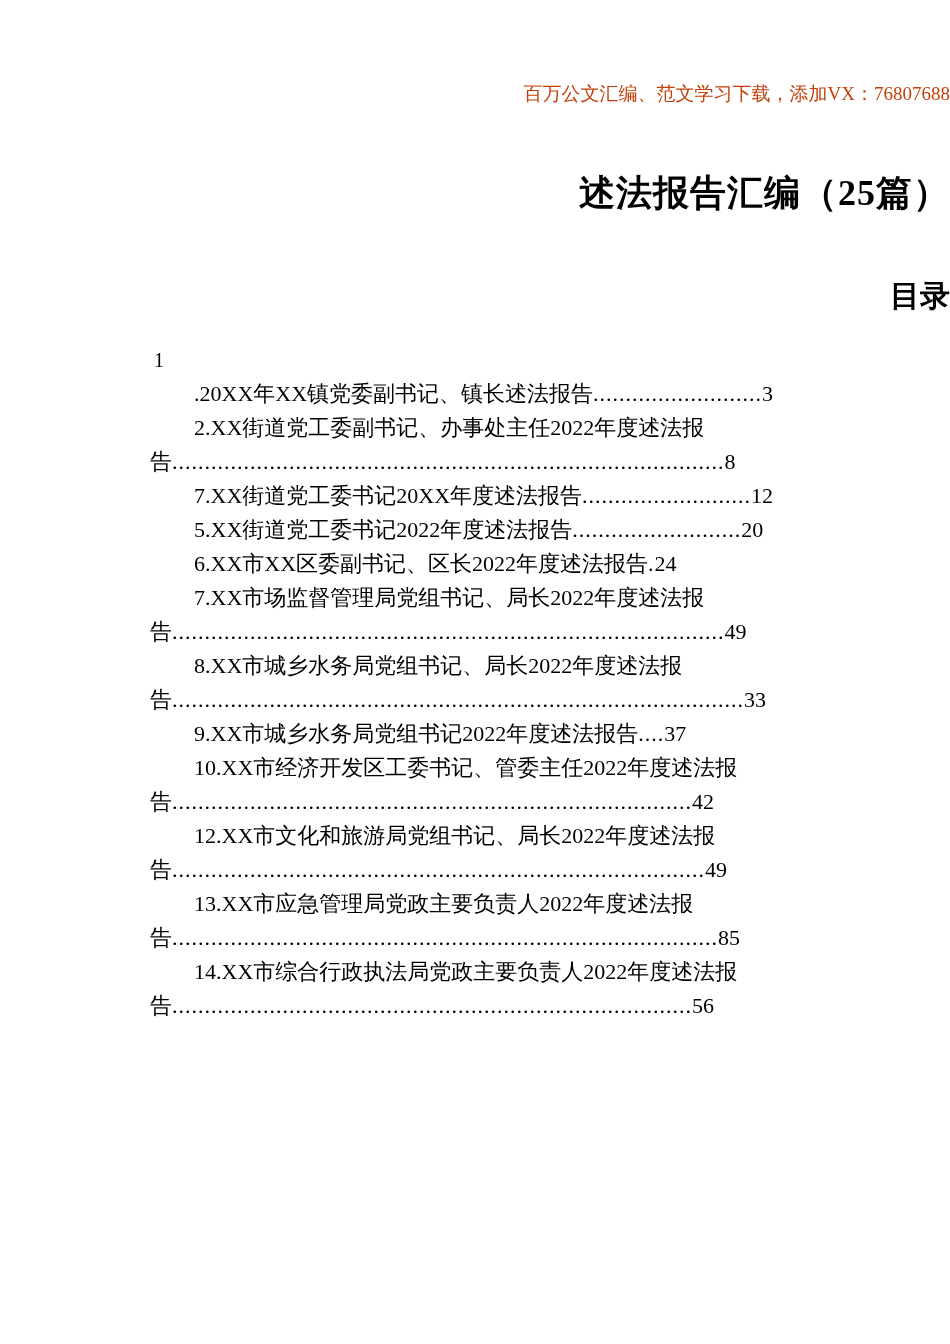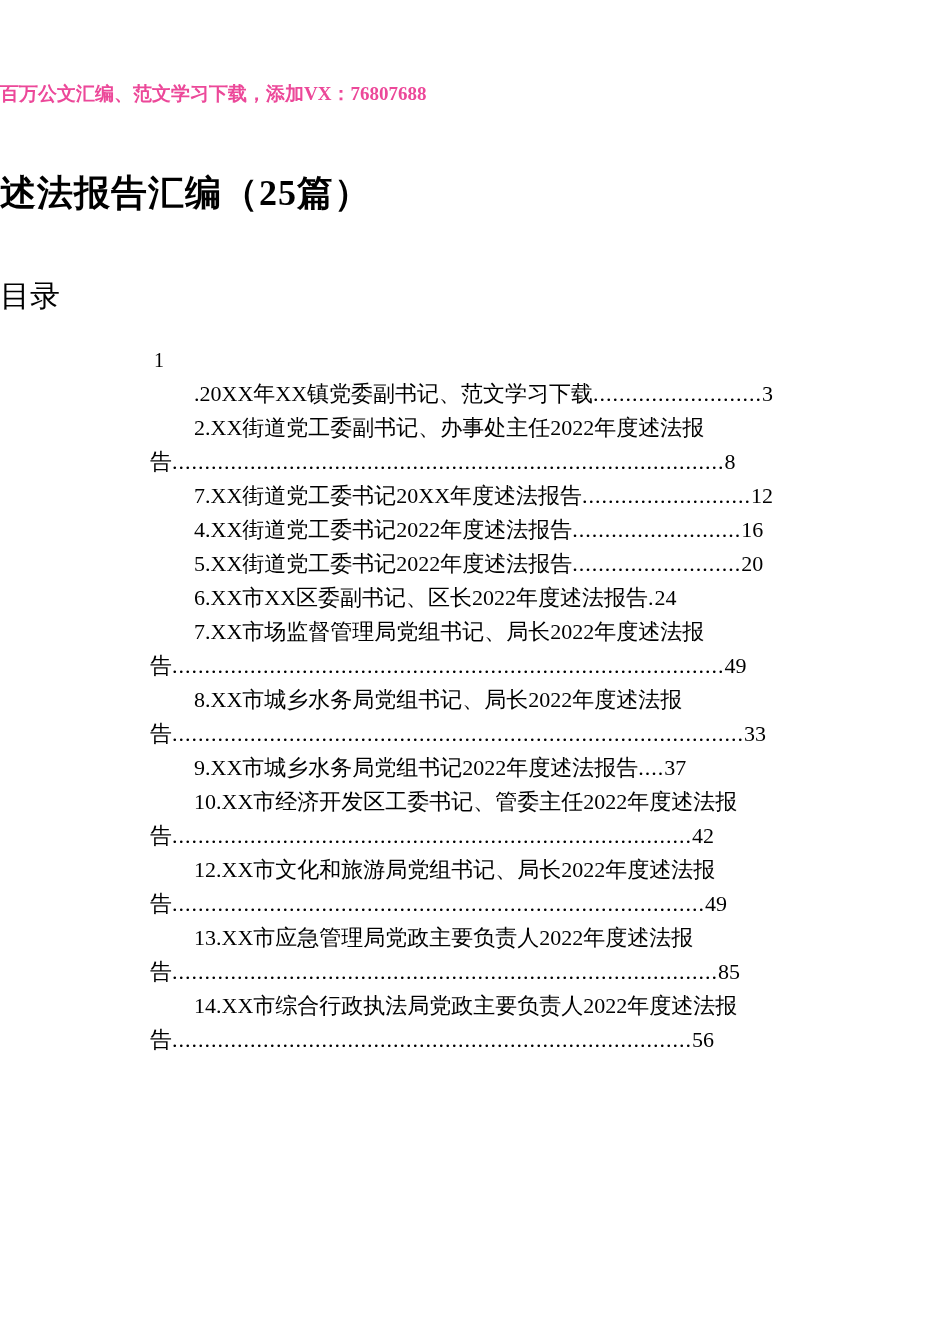--- a/index.html
+++ b/index.html
@@ -13,38 +13,39 @@
     height: 1344px;
     margin: 0 auto;
     background: #ffffff;
     font-family: "Liberation Serif", "DejaVu Serif", serif;
     color: #000000;
     overflow: hidden;
     box-sizing: border-box;
   }
   .notice {
     margin-top: 82px;
-    text-align: left;
+    text-align: right;
     font-size: 19px;
     line-height: 1.3;
-    color: #ec4899;
-    font-weight: 700;
+    color: #c2410c;
+    font-weight: 400;
   }
   .doc-title {
     margin-top: 62px;
-    text-align: left;
+    text-align: right;
     font-size: 36px;
     font-weight: 700;
     letter-spacing: 1px;
   }
   .toc-heading {
     margin-top: 58px;
-    text-align: left;
+    text-align: right;
     font-size: 30px;
-    font-weight: 400;
+    font-weight: 700;
+    margin-left: 32px;
   }
   .toc-wrap {
     margin-top: 28px;
     padding: 0 150px;
   }
   .stray-number {
     font-size: 20px;
     line-height: 30px;
     margin: 0 0 2px 4px;
   }
@@ -68,24 +69,23 @@
   <div class="notice">百万公文汇编、范文学习下载，添加VX：76807688</div>
 
   <h1 class="doc-title">述法报告汇编（25篇）</h1>
 
   <h2 class="toc-heading">目录</h2>
 
   <div class="toc-wrap">
     <div class="stray-number">1</div>
 
     <div id="toc-list">
-        <p class="toc-entry"><span class="label">.20XX年XX镇党委副书记、范文学习下载</span><span class="leader">..........................</span><span class="page-num">3</span></p>
+        <p class="toc-entry"><span class="label">.20XX年XX镇党委副书记、镇长述法报告</span><span class="leader">..........................</span><span class="page-num">3</span></p>
         <p class="toc-entry"><span class="label">2.XX街道党工委副书记、办事处主任2022年度述法报告</span><span class="leader">.....................................................................................</span><span class="page-num">8</span></p>
         <p class="toc-entry"><span class="label">7.XX街道党工委书记20XX年度述法报告</span><span class="leader">..........................</span><span class="page-num">12</span></p>
-        <p class="toc-entry"><span class="label">4.XX街道党工委书记2022年度述法报告</span><span class="leader">..........................</span><span class="page-num">16</span></p>
         <p class="toc-entry"><span class="label">5.XX街道党工委书记2022年度述法报告</span><span class="leader">..........................</span><span class="page-num">20</span></p>
         <p class="toc-entry"><span class="label">6.XX市XX区委副书记、区长2022年度述法报告</span><span class="leader">.</span><span class="page-num">24</span></p>
         <p class="toc-entry"><span class="label">7.XX市场监督管理局党组书记、局长2022年度述法报告</span><span class="leader">.....................................................................................</span><span class="page-num">49</span></p>
         <p class="toc-entry"><span class="label">8.XX市城乡水务局党组书记、局长2022年度述法报告</span><span class="leader">........................................................................................</span><span class="page-num">33</span></p>
         <p class="toc-entry"><span class="label">9.XX市城乡水务局党组书记2022年度述法报告</span><span class="leader">....</span><span class="page-num">37</span></p>
         <p class="toc-entry"><span class="label">10.XX市经济开发区工委书记、管委主任2022年度述法报告</span><span class="leader">................................................................................</span><span class="page-num">42</span></p>
         <p class="toc-entry"><span class="label">12.XX市文化和旅游局党组书记、局长2022年度述法报告</span><span class="leader">..................................................................................</span><span class="page-num">49</span></p>
         <p class="toc-entry"><span class="label">13.XX市应急管理局党政主要负责人2022年度述法报告</span><span class="leader">....................................................................................</span><span class="page-num">85</span></p>
         <p class="toc-entry"><span class="label">14.XX市综合行政执法局党政主要负责人2022年度述法报告</span><span class="leader">................................................................................</span><span class="page-num">56</span></p>
       </div>

